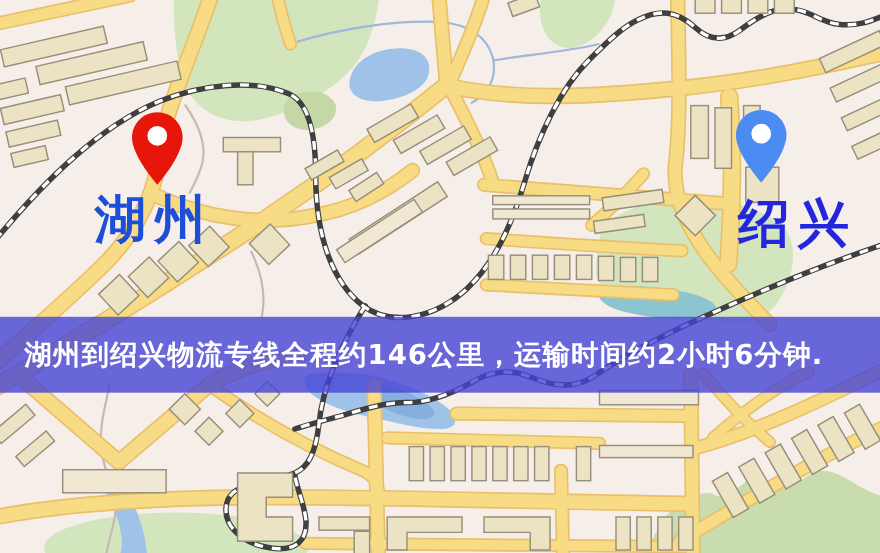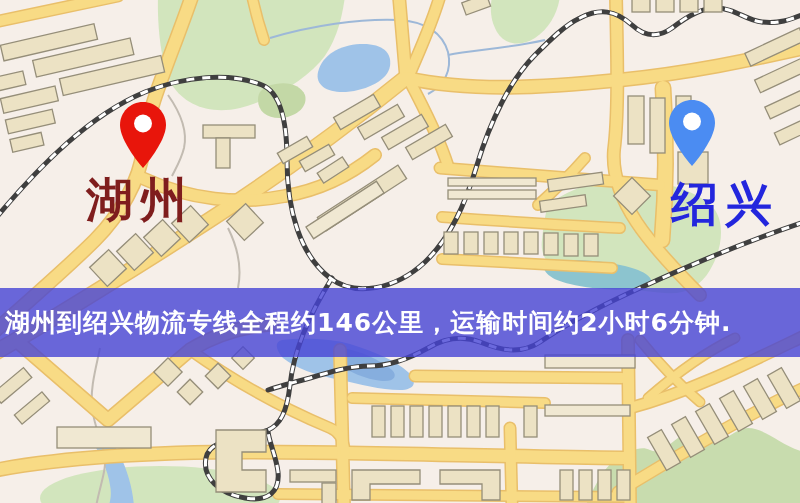--- a/index.html
+++ b/index.html
@@ -20,29 +20,29 @@
   .hill{fill:#c8dcae;}
   .water{fill:#9fc3e8;}
   .water2{fill:#86aede;}
   .teal{fill:#8cc4cf;}
   .stream{fill:none;stroke:#9db8d8;stroke-width:2px;}
   .thin{fill:none;stroke:#c2bbb1;stroke-width:2px;}
   .city-label{
     position:absolute;font-weight:700;font-size:47px;line-height:1;
     letter-spacing:7px;white-space:nowrap;text-shadow:0 0 1px rgba(255,255,255,.25);
   }
-  .city-label.origin{left:86px;top:176px;color:#7f1d1d;}
+  .city-label.origin{left:86px;top:176px;color:#1d4ed8;}
   .city-label.dest{left:671px;top:180px;color:#2326dd;}
   .banner{
     position:absolute;left:0;top:288px;width:800px;height:69px;
     background:rgba(70,68,213,0.80);
     display:flex;align-items:center;
     color:#ffffff;font-size:25px;font-weight:600;letter-spacing:1px;
   }
-  .banner span{padding-left:5px;white-space:nowrap;}
+  .banner span{padding-left:22px;white-space:nowrap;}
 </style>
 </head>
 <body>
 
 <div class="stage">
 
   <svg class="map" width="800" height="503" viewBox="0 0 800 503" xmlns="http://www.w3.org/2000/svg">
     <defs>
       <path id="r1" d="M -5,22 L 118,-4"></path>
       <path id="r2" d="M 192,-4 C 170,60 146,110 143,150 C 140,180 120,215 95,240 C 70,265 30,300 -4,330"></path>

